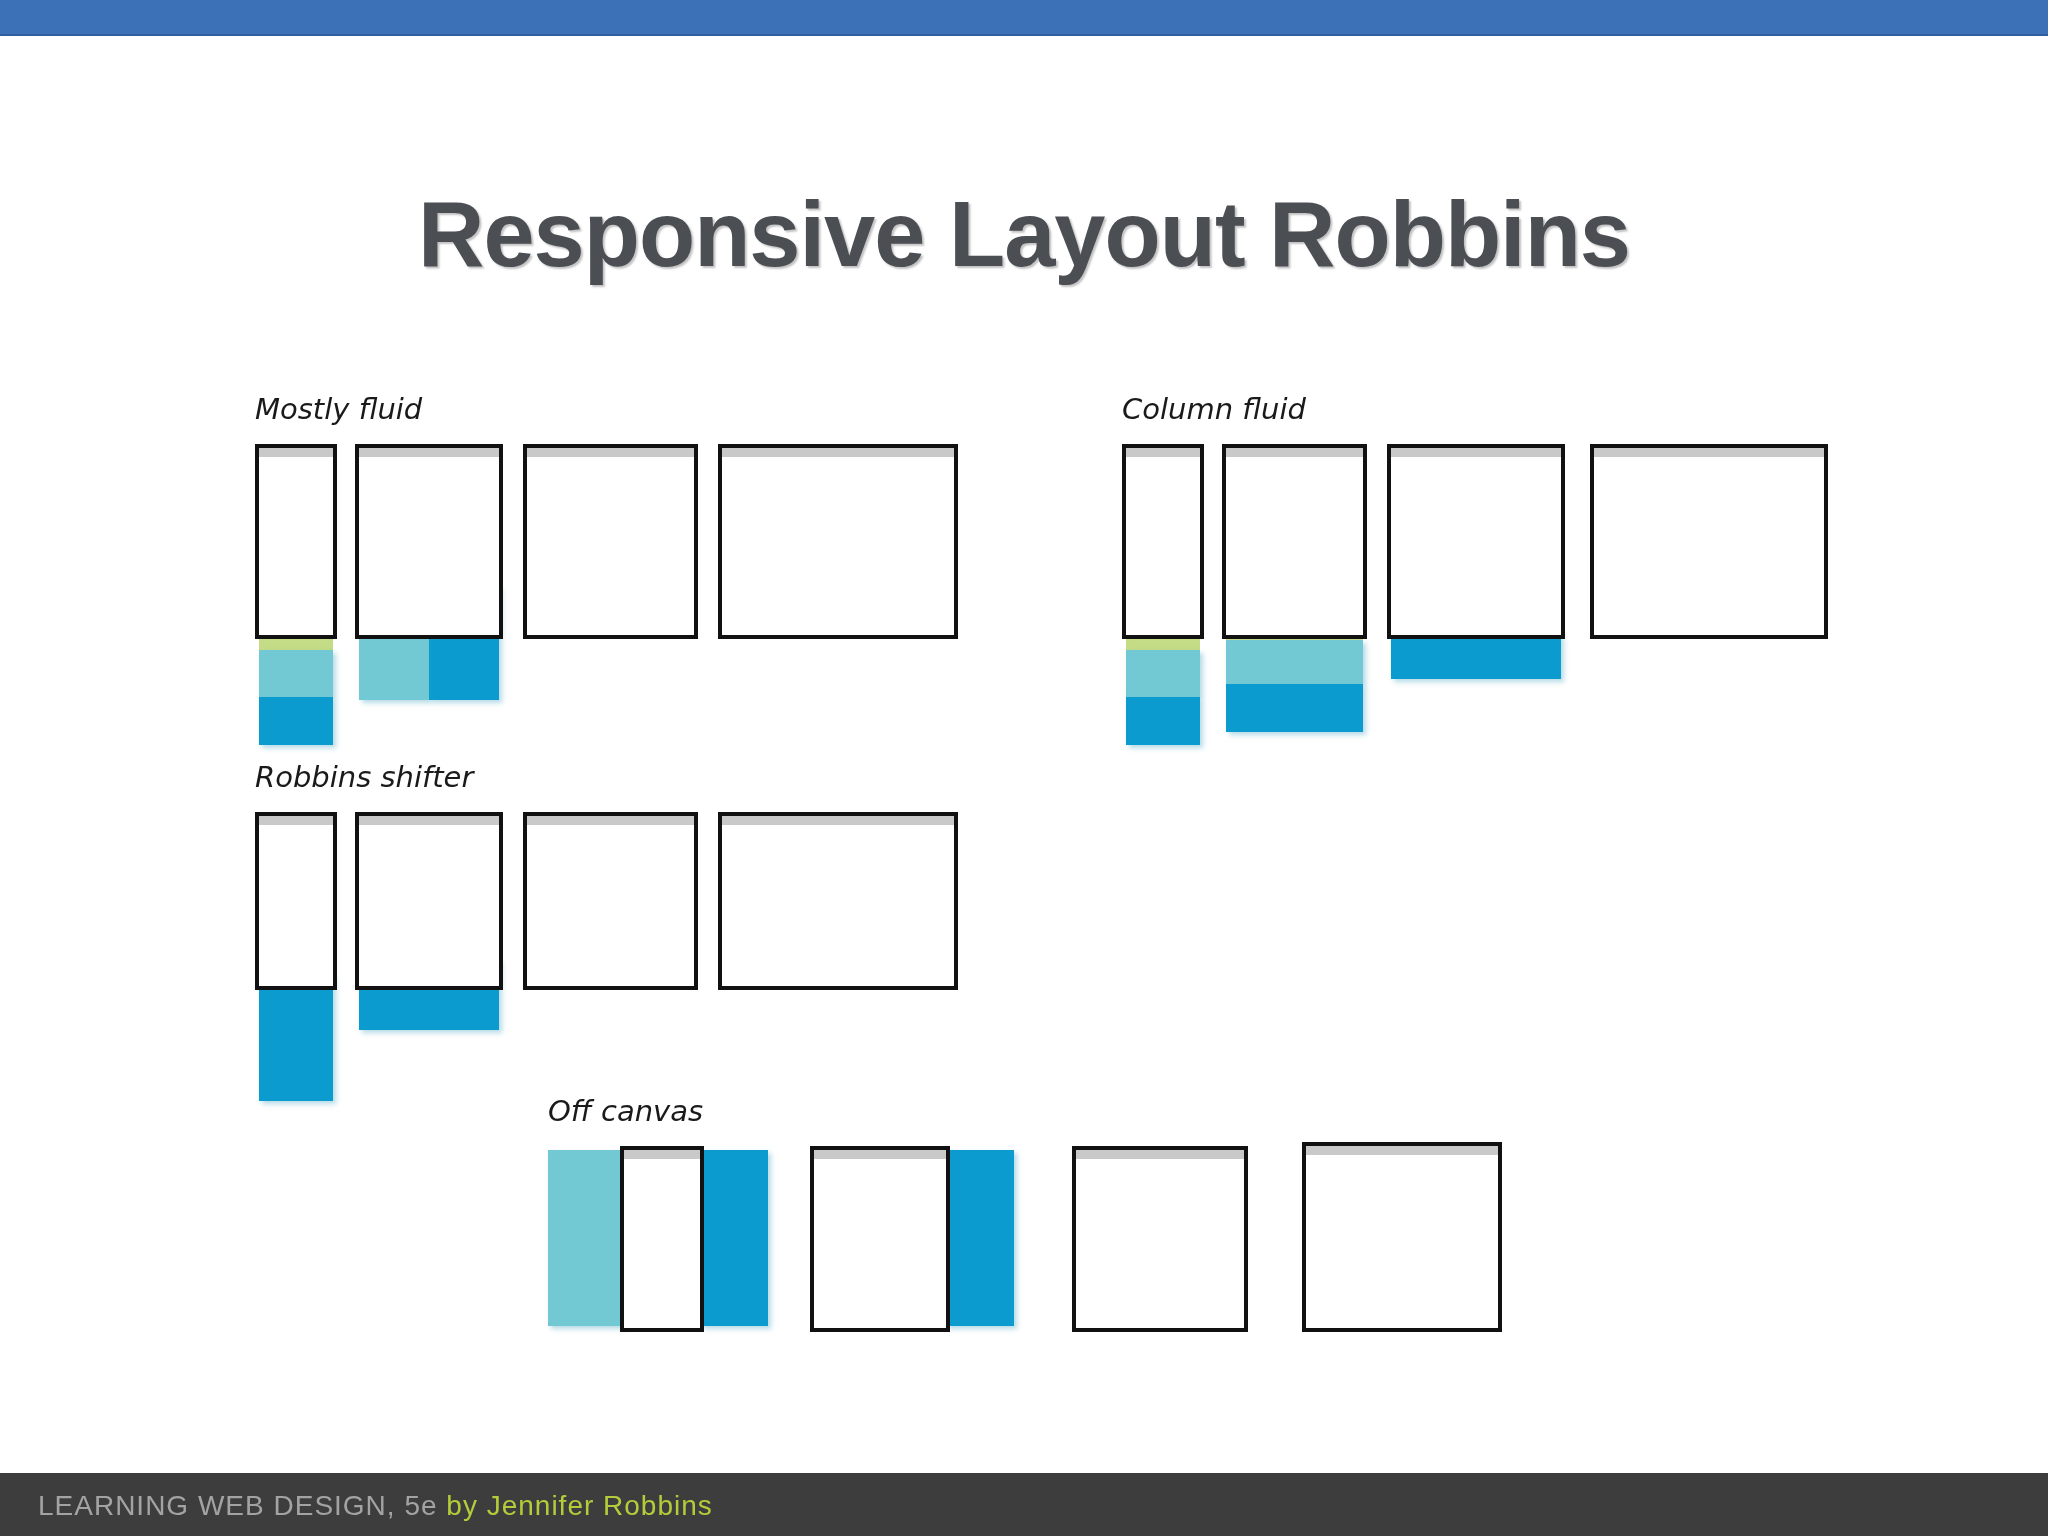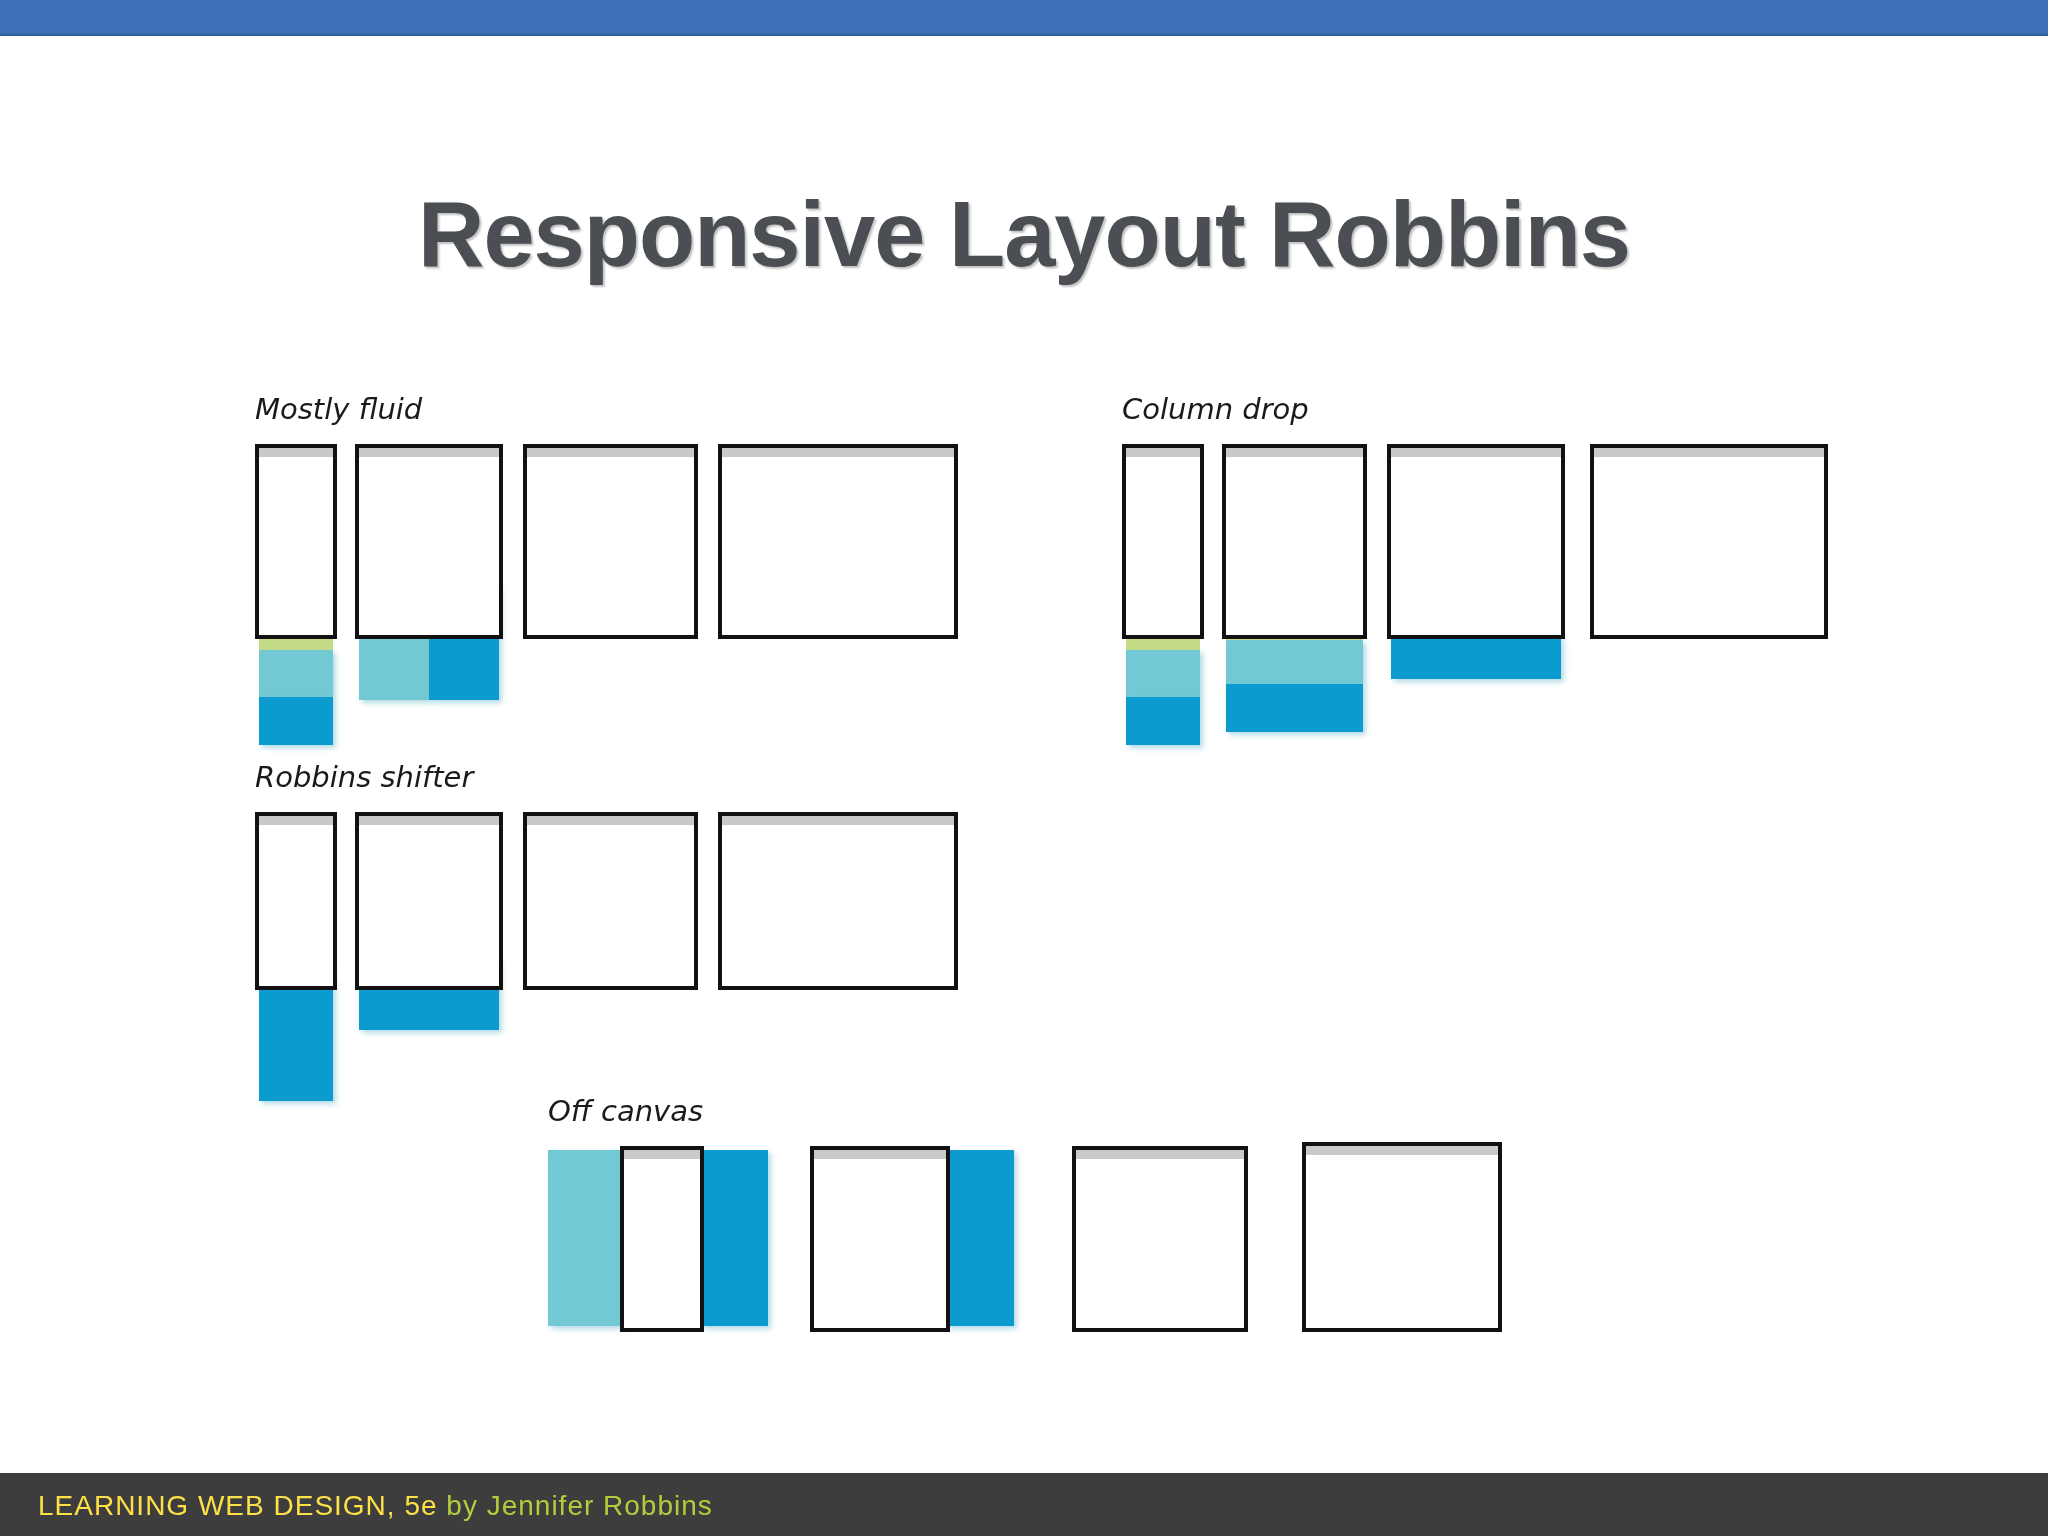--- a/index.html
+++ b/index.html
@@ -103,21 +103,21 @@
     border-top: 3px solid #ffffff;
     box-sizing: border-box;
   }
   #footer-text {
     position: absolute;
     left: 38px; top: 17px;
     font-size: 28px;
     letter-spacing: 1px;
     white-space: nowrap;
   }
-  #footer-title { color: #fde047; }
+  #footer-title { color: #a3a3a3; }
   #footer-author { color: #b5cc3a; }
 </style>
 </head>
 <body>
 
 <div id="top-bar"></div>
 
 <div id="slide-title">Responsive Layout Robbins</div>
 
 <div id="diagram-canvas">
@@ -150,21 +150,21 @@
     <div class="stage" style="left:463px; top:52px; width:240px; height:200px;">
       <div class="viewport" style="left:0; top:0; width:240px; height:195px;"></div>
       <div class="blk green" style="left:38px; top:9px; width:164px; height:108px;"></div>
       <div class="blk teal" style="left:38px; top:117px; width:82px; height:74px;"></div>
       <div class="blk blue" style="left:120px; top:117px; width:82px; height:74px;"></div>
     </div>
   </div>
 
   <div class="pattern-group" style="left:1122px; top:392px; width:730px; height:340px;">
 
-    <div class="pattern-label">Column drop</div>
+    <div class="pattern-label">Column fluid</div>
 
     <div class="stage" style="left:0px; top:52px; width:82px; height:290px;">
       <div class="viewport" style="left:0; top:0; width:82px; height:195px;"></div>
       <div class="blk green" style="left:4px; top:9px; width:74px; height:197px;"></div>
       <div class="blk teal shadowed" style="left:4px; top:206px; width:74px; height:47px;"></div>
       <div class="blk blue shadowed" style="left:4px; top:253px; width:74px; height:48px;"></div>
     </div>
 
     <div class="stage" style="left:100px; top:52px; width:145px; height:290px;">
       <div class="viewport" style="left:0; top:0; width:145px; height:195px;"></div>

